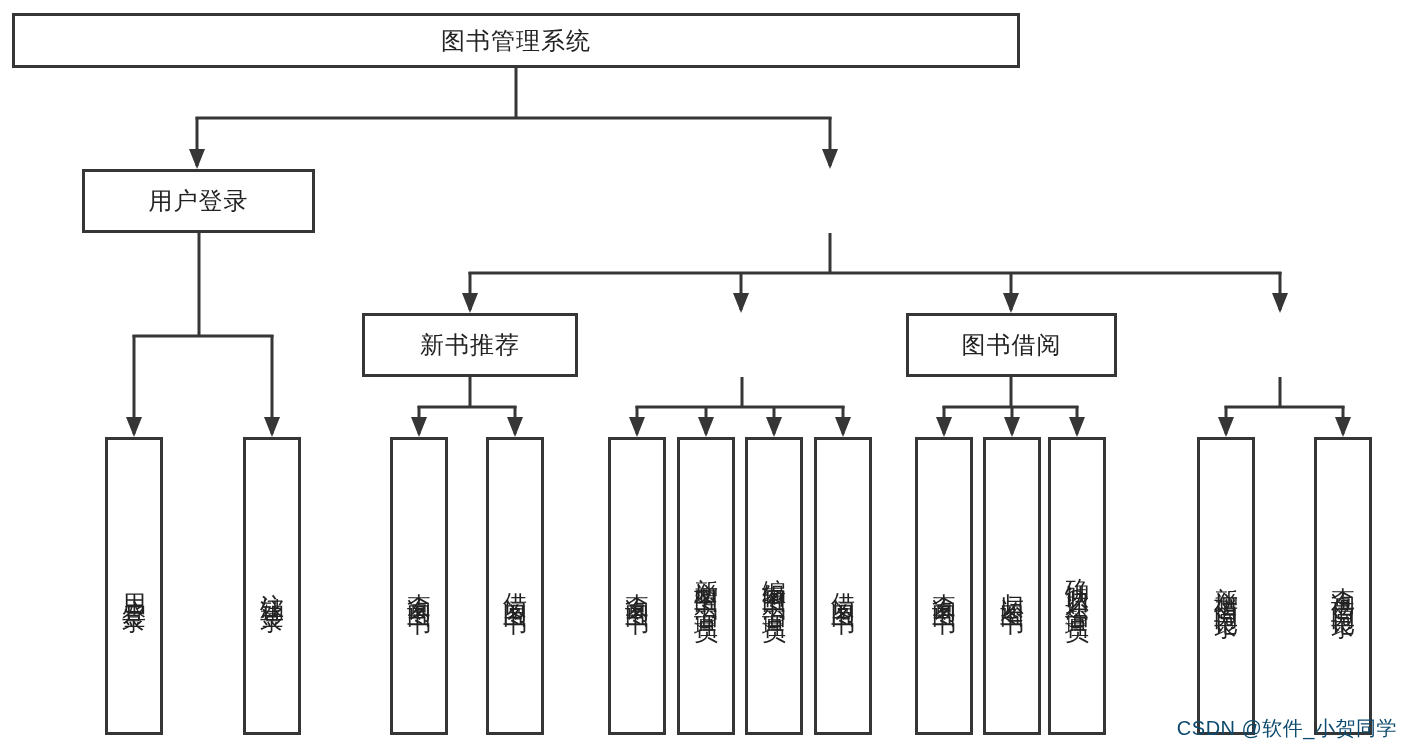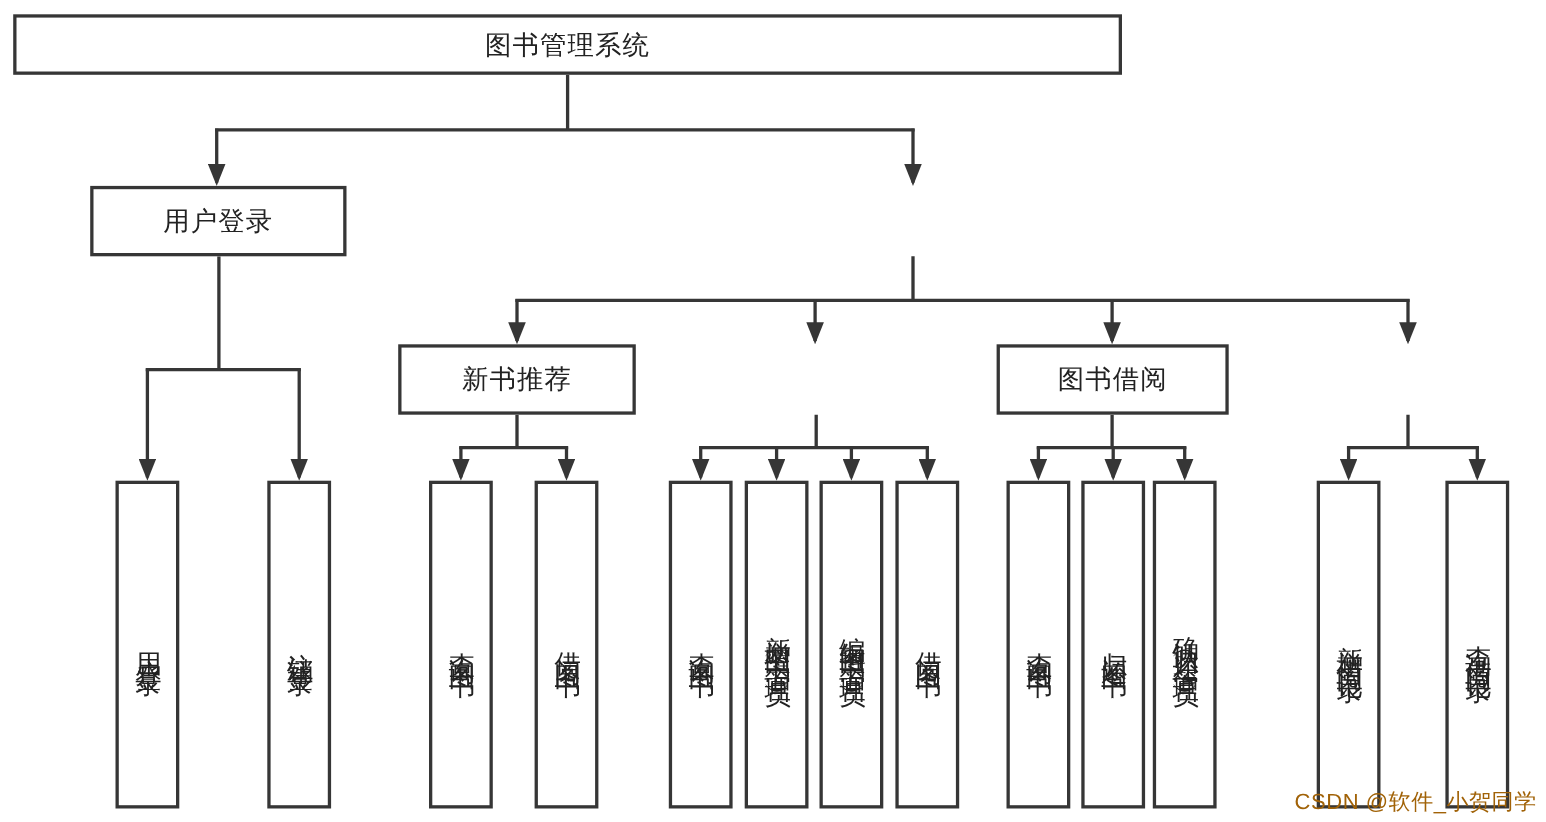--- a/index.html
+++ b/index.html
@@ -31,21 +31,21 @@
     font-size:24px;
     letter-spacing:6px;
     line-height:1;
     white-space:nowrap;
   }
   .watermark{
     position:absolute;
     right:8px;top:715px;
     z-index:5;
     font-size:20px;
-    color:#a16207;
+    color:#0c4a6e;
     letter-spacing:0.5px;
     white-space:nowrap;
   }
 </style>
 </head>
 <body>
 
 <div id="canvas">
 
   <svg id="wires" width="1405" height="747" viewBox="0 0 1405 747">

